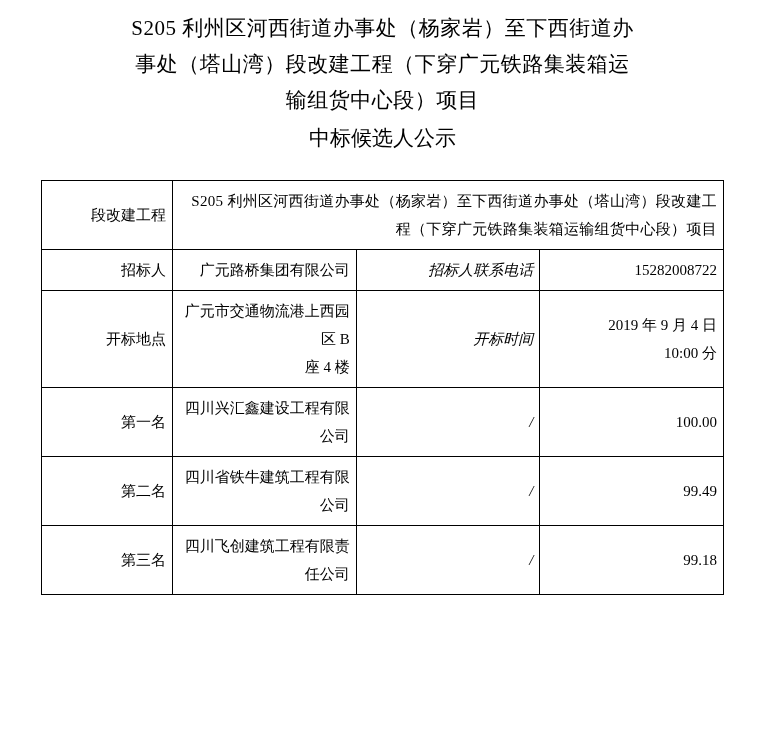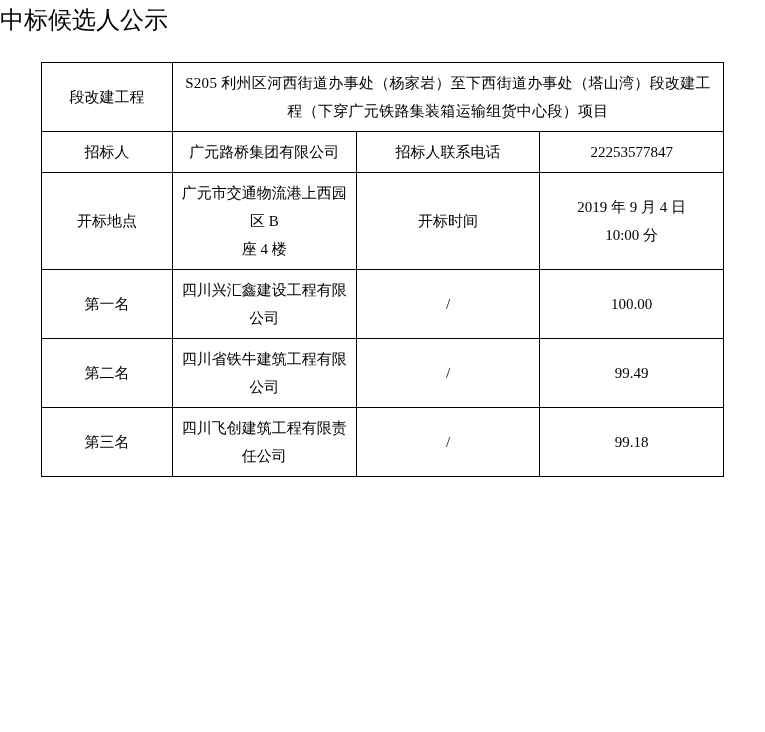--- a/index.html
+++ b/index.html
@@ -26,54 +26,56 @@
     font-size: 21px;
     line-height: 36px;
     font-weight: normal;
     letter-spacing: 0.5px;
   }
   .doc-title .line {
     display: block;
     white-space: nowrap;
   }
   .subtitle {
-    font-size: 24px;
+    text-align: center;
+    font-size: 21px;
     line-height: 36px;
     margin-top: 2px;
   }
   .table-wrap {
     margin: 24px auto 0 auto;
     width: 683px;
   }
   table.info {
     border-collapse: collapse;
     width: 100%;
     table-layout: fixed;
   }
   table.info td {
     border: 1px solid #000000;
     padding: 6px 6px;
-    text-align: center;
+    text-align: right;
     vertical-align: middle;
     font-size: 15px;
     line-height: 28px;
   }
   td.label {
     width: 118px;
     font-size: 15px;
   }
   td.big {
     font-size: 20px;
     line-height: 34px;
     text-align: left;
     padding: 8px 10px 10px 10px;
     letter-spacing: 0.3px;
   }
   td.mid-label {
     width: 150px;
+    font-style: italic;
   }
   td.right-val {
     width: 150px;
   }
   td.wrap-val {
     text-align: center;
   }
   .cell-line {
     display: block;
   }
@@ -85,35 +87,40 @@
   }
   td.two-line {
     line-height: 26px;
   }
 </style>
 </head>
 <body>
 
 <div class="page">
 
+  <div class="doc-title">
+    <span class="line">S205 利州区河西街道办事处（杨家岩）至下西街道办</span>
+    <span class="line">事处（塔山湾）段改建工程（下穿广元铁路集装箱运</span>
+    <span class="line">输组货中心段）项目</span>
+  </div>
 
   <div class="subtitle">中标候选人公示</div>
 
   <div class="table-wrap">
     <table class="info">
       <tbody>
         <tr>
           <td class="label">段改建工程</td>
           <td class="big" colspan="3">S205 利州区河西街道办事处（杨家岩）至下西街道办事处（塔山湾）段改建工程（下穿广元铁路集装箱运输组货中心段）项目</td>
         </tr>
         <tr>
           <td class="label">招标人</td>
           <td>广元路桥集团有限公司</td>
           <td class="mid-label">招标人联系电话</td>
-          <td class="right-val">22253577847</td>
+          <td class="right-val">15282008722</td>
         </tr>
         <tr>
           <td class="label">开标地点</td>
           <td class="wrap-val two-line">
             <span class="cell-line">广元市交通物流港上西园区 B</span>
             <span class="cell-line">座 4 楼</span>
           </td>
           <td class="mid-label">开标时间</td>
           <td class="right-val two-line">
             <span class="cell-line">2019 年 9 月 4 日</span>

